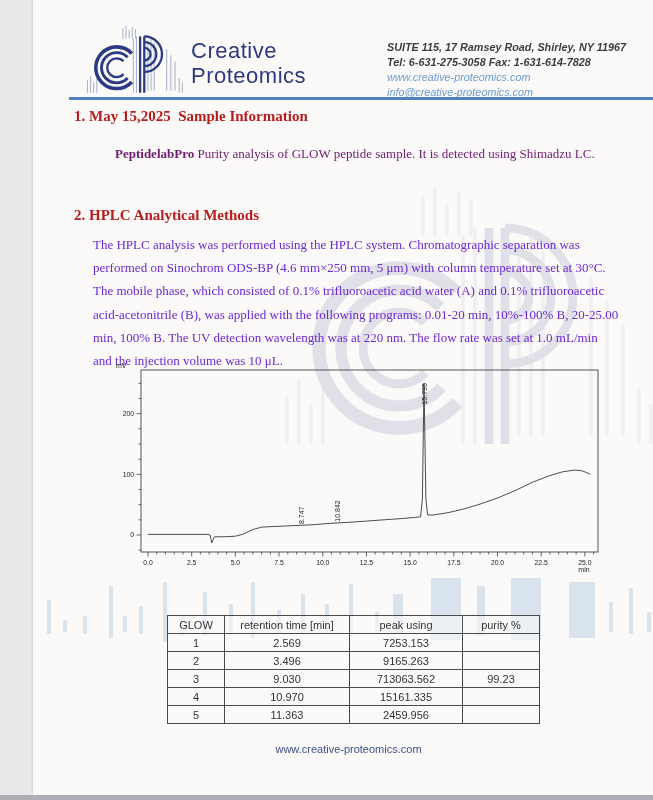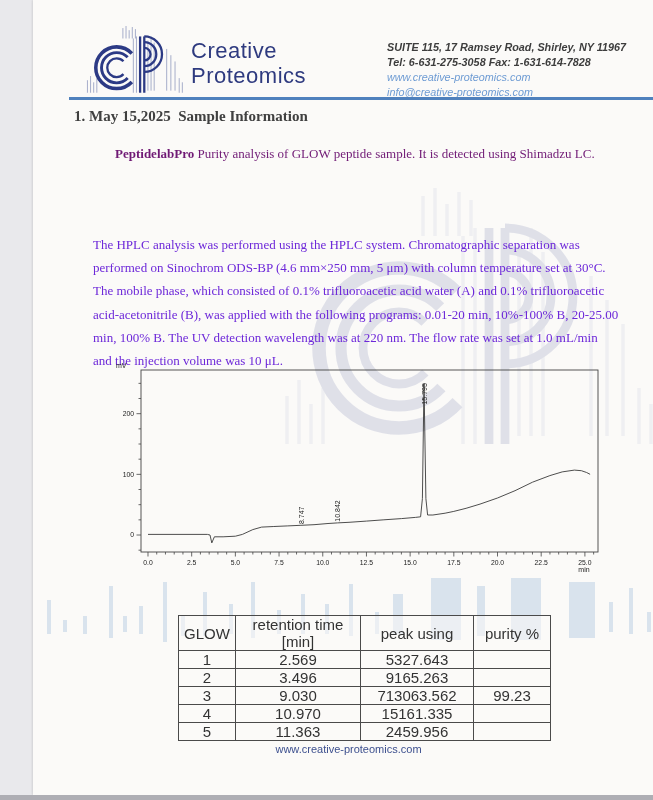--- a/index.html
+++ b/index.html
@@ -30,39 +30,39 @@
   .contact{
     position:absolute;left:354px;top:40px;width:290px;
     font-family:"Liberation Sans",sans-serif;font-size:10.8px;line-height:15px;color:#3d3d3d;font-style:italic;
   }
   .contact .line{font-weight:700;}
   .contact .link{font-weight:400;color:#6d9bd3;text-decoration:none;display:block;}
   .rule{position:absolute;left:36px;top:97px;width:598px;height:3px;background:#4f81bd;}
 
   
   .h-sec{
-    position:absolute;font-size:15px;font-weight:700;color:#404040;white-space:pre;
+    position:absolute;font-size:15px;font-weight:700;color:#b91c1c;white-space:pre;
     font-family:"Liberation Serif",serif;
   }
   #h1{left:41px;top:108px;}
   #h2{left:41px;top:207px;}
   .p-lead{position:absolute;left:82px;top:146px;width:520px;font-size:13px;color:#701a75;}
   .p-lead b{font-weight:700;}
   .p-body{
     position:absolute;left:60px;top:233px;width:526px;
     font-size:13px;line-height:23.2px;color:#6d28d9;text-align:left;
   }
 
   
   .chart{position:absolute;left:79px;top:360px;width:492px;height:222px;}
 
   
   table.data{
-    position:absolute;left:145px;top:615px;border-collapse:collapse;
-    font-family:"Liberation Sans",sans-serif;font-size:15px;color:#333;
+    position:absolute;left:134px;top:615px;border-collapse:collapse;
+    font-family:"Liberation Sans",sans-serif;font-size:11px;color:#333;
     table-layout:fixed;
   }
   table.data td,table.data th{
     border:1px solid #4a4a4a;height:17px;padding:0 2px;
     text-align:center;font-weight:400;background:rgba(251,250,248,.55);
   }
 
   
   .footer{
     position:absolute;left:0;top:743px;width:631px;text-align:center;
@@ -167,20 +167,21 @@
       <a class="link" href="#">info@creative-proteomics.com</a>
     </div>
 
     <div class="rule"></div>
 
     <div id="h1" class="h-sec">1. May 15,2025  Sample Information</div>
     <div class="p-lead">
       <b>PeptidelabPro</b><span> Purity analysis of GLOW peptide sample. It is detected using Shimadzu LC.</span>
     </div>
 
+    <div id="h2" class="h-sec">2. HPLC Analytical Methods</div>
     <div class="p-body">The HPLC analysis was performed using the HPLC system. Chromatographic separation was performed on Sinochrom ODS-BP (4.6 mm×250 mm, 5 μm) with column temperature set at 30°C. The mobile phase, which consisted of 0.1% trifluoroacetic acid water (A) and 0.1% trifluoroacetic acid-acetonitrile (B), was applied with the following programs: 0.01-20 min, 10%-100% B, 20-25.00 min, 100% B. The UV detection wavelength was at 220 nm. The flow rate was set at 1.0 mL/min and the injection volume was 10 μL.</div>
 
     <div class="chart">
       <svg id="chromatogram-svg" width="492" height="222" viewBox="0 0 492 222">
           <rect x="29" y="10" width="457" height="182" fill="none" stroke="#444" stroke-width="0.9"></rect>
           <line x1="35.990439770554495" y1="192" x2="35.990439770554495" y2="196.5" stroke="#444" stroke-width="0.8"></line>
           <text x="35.990439770554495" y="205" text-anchor="middle" font-size="6.8" fill="#222" font-family="&quot;Liberation Sans&quot;,sans-serif">0.0</text>
           <line x1="44.72848948374761" y1="192" x2="44.72848948374761" y2="194.5" stroke="#444" stroke-width="0.8"></line>
           <line x1="53.46653919694073" y1="192" x2="53.46653919694073" y2="194.5" stroke="#444" stroke-width="0.8"></line>
           <line x1="62.20458891013384" y1="192" x2="62.20458891013384" y2="194.5" stroke="#444" stroke-width="0.8"></line>
@@ -278,21 +279,21 @@
             <th>GLOW</th>
             <th>retention time [min]</th>
             <th>peak using</th>
             <th>purity %</th>
           </tr>
         </thead>
       <tbody id="table-body">
           <tr>
             <td>1</td>
             <td>2.569</td>
-            <td>5327.643</td>
+            <td>7253.153</td>
             <td></td>
           </tr>
           <tr>
             <td>2</td>
             <td>3.496</td>
             <td>9165.263</td>
             <td></td>
           </tr>
           <tr>
             <td>3</td>

